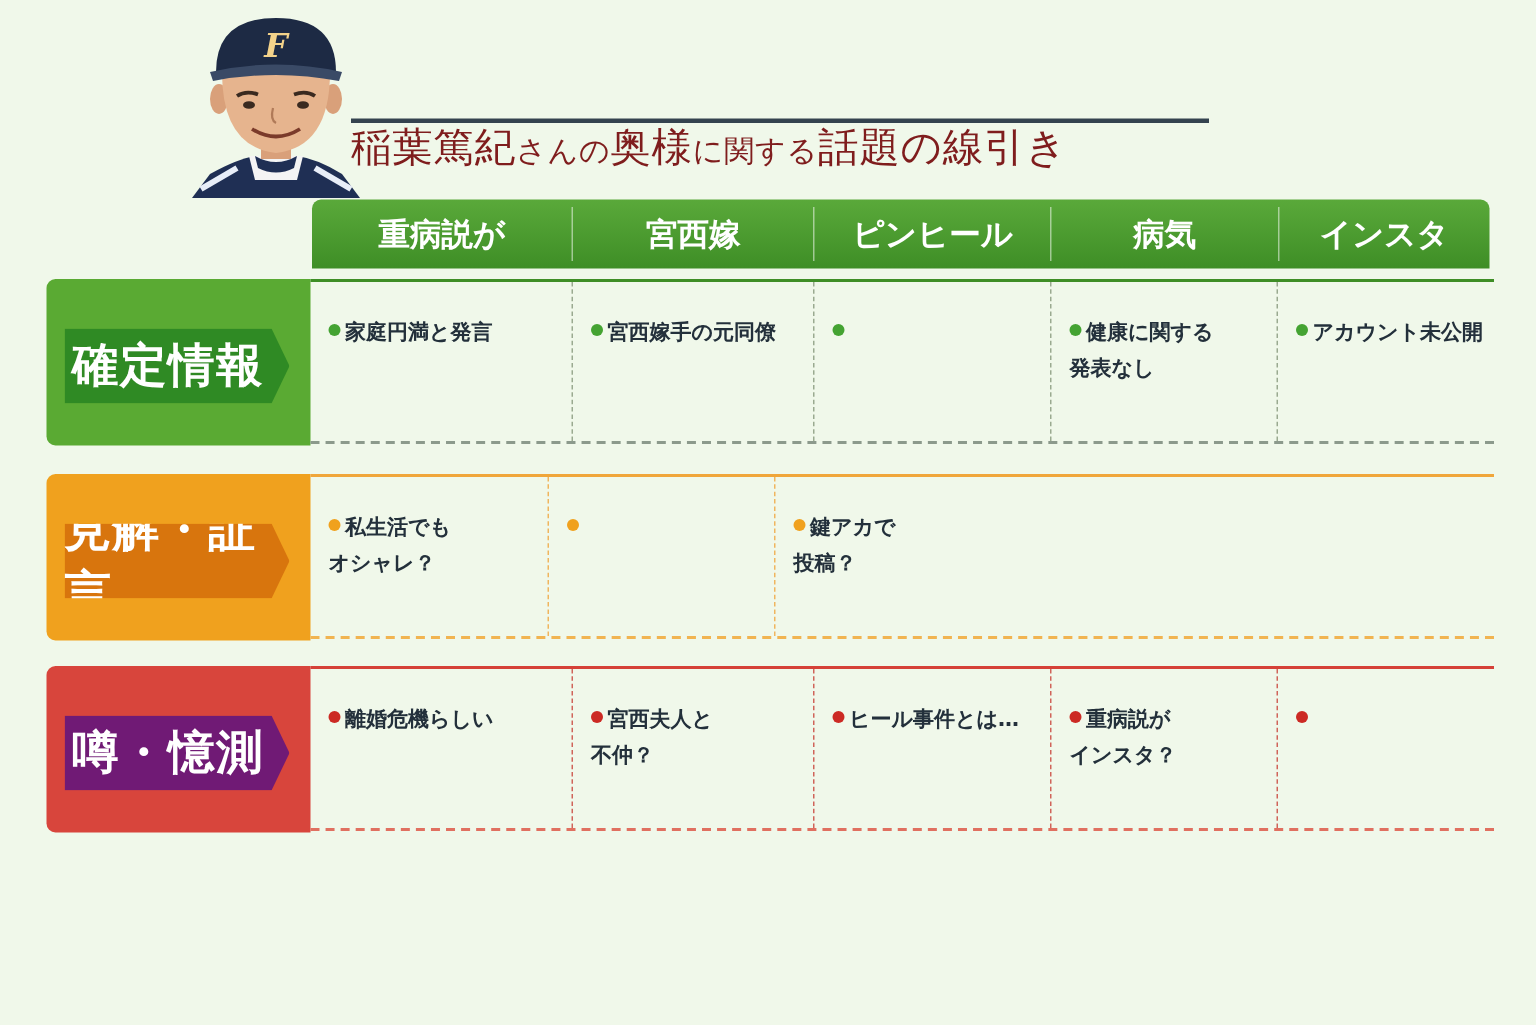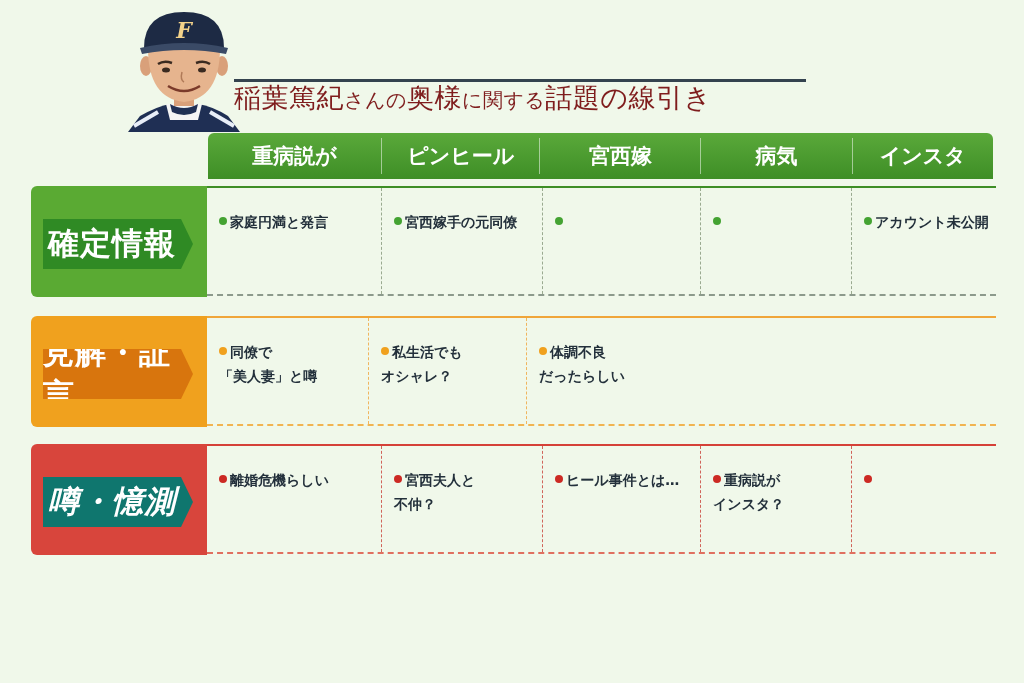--- a/index.html
+++ b/index.html
@@ -61,21 +61,21 @@
   .green .dot { background:#44a332; }
 
   .orange .label-box { background:#f0a11e; }
   .orange .tag { background:#d8750d; }
   .orange .topline { background:#f0a63a; }
   .orange .bottomline { border-color:#f1b451; }
   .orange .cell { border-left-color:#f0b55e; }
   .orange .dot { background:#f0a11e; }
 
   .red .label-box { background:#d8453c; }
-  .red .tag { background:#0f766e;font-style:italic; }
+  .red .tag { background:#701a75; }
   .red .topline { background:#d54138; }
   .red .bottomline { border-color:#e07060; }
   .red .cell { border-left-color:#d0645a; }
   .red .dot { background:#cc2a24; }
 </style>
 </head>
 <body>
 
 <div class="avatar">
   <svg width="112" height="124" viewBox="0 0 112 124">
@@ -100,53 +100,53 @@
   </svg>
 </div>
 
 <div class="title">
   <span>稲葉篤紀</span><span class="sm">さんの</span><span>奥様</span><span class="sm">に関する</span><span>話題の線引き</span>
 </div>
 <div class="title-line"></div>
 
 <div class="colhead">
   <div class="c" style="width:174px">重病説が</div>
+  <div class="c" style="width:161px">宮西嫁</div>
   <div class="c" style="width:158px">ピンヒール</div>
-  <div class="c" style="width:161px">宮西嫁</div>
   <div class="c" style="width:151px">病気</div>
   <div class="c" style="width:141px">インスタ</div>
 </div>
 
 <div class="row green" style="top:186px">
   <div class="label-box">
     <div class="tag">確定情報</div>
   </div>
   <div class="topline"></div>
   <div class="cells">
     <div class="cell" style="width:174px"><span class="dot"></span><span class="txt">家庭円満と発言</span></div>
     <div class="cell" style="width:161px"><span class="dot"></span><span class="txt">宮西嫁手の元同僚</span></div>
     <div class="cell" style="width:158px"><span class="dot"></span></div>
-    <div class="cell" style="width:151px"><span class="dot"></span></div>
+    <div class="cell" style="width:151px"><span class="dot"></span><span class="txt">健康に関する
+発表なし</span></div>
     <div class="cell" style="width:145px"><span class="dot"></span><span class="txt">アカウント未公開</span></div>
   </div>
   <div class="bottomline"></div>
 </div>
 
 <div class="row orange" style="top:316px">
   <div class="label-box">
     <div class="tag">見解・証言</div>
   </div>
   <div class="topline"></div>
   <div class="cells">
-    <div class="cell" style="width:161px"><span class="dot"></span><span class="txt">同僚で
-「美人妻」と噂</span></div>
     <div class="cell" style="width:158px"><span class="dot"></span><span class="txt">私生活でも
 オシャレ？</span></div>
-    <div class="cell" style="width:151px"><span class="dot"></span><span class="txt">体調不良
-だったらしい</span></div>
+    <div class="cell" style="width:151px"><span class="dot"></span></div>
+    <div class="cell" style="width:145px"><span class="dot"></span><span class="txt">鍵アカで
+投稿？</span></div>
   </div>
   <div class="bottomline"></div>
 </div>
 
 <div class="row red" style="top:444px">
   <div class="label-box">
     <div class="tag">噂・憶測</div>
   </div>
   <div class="topline"></div>
   <div class="cells">

